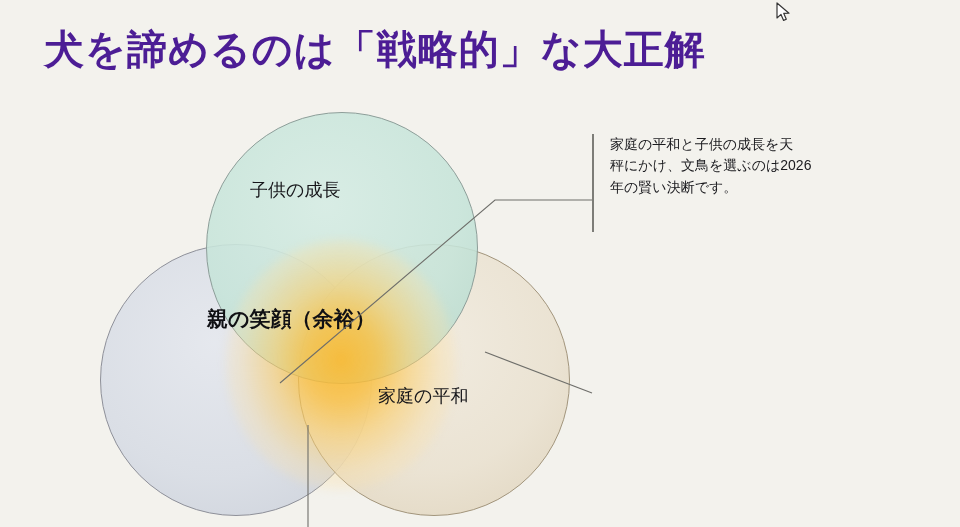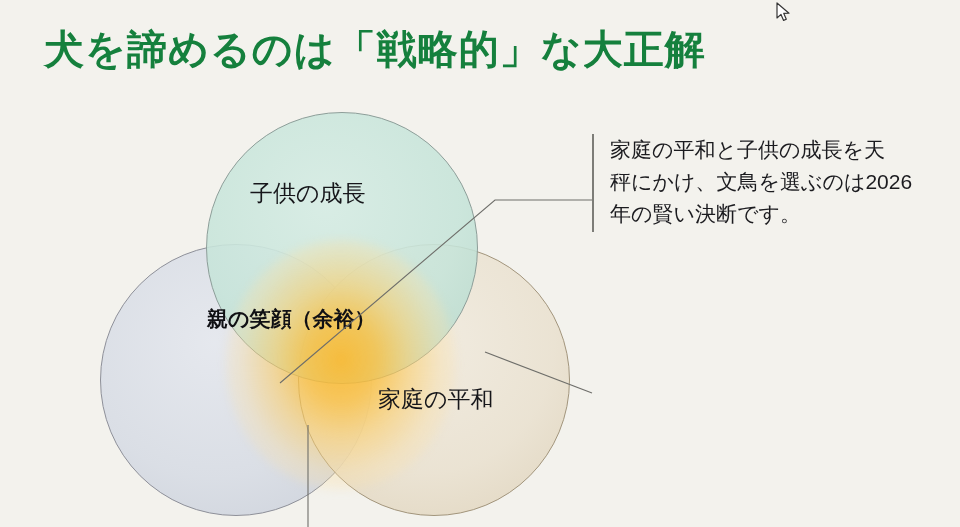--- a/index.html
+++ b/index.html
@@ -23,21 +23,21 @@
   }
 
   
   #title {
     position: absolute;
     left: 44px;
     top: 26px;
     width: 820px;
     font-size: 40px;
     font-weight: bold;
-    color: #15803d;
+    color: #4c1d95;
     letter-spacing: 1px;
     line-height: 1.18;
     white-space: nowrap;
   }
 
   
   #venn {
     position: absolute;
     left: 100px;
     top: 112px;
@@ -88,21 +88,21 @@
                 rgba(252,221,155,0.32) 62%,
                 rgba(253,235,200,0.12) 80%,
                 rgba(255,255,255,0) 100%);
     filter: blur(5px);
     pointer-events: none;
   }
 
   .venn-label {
     position: absolute;
     color: #16161a;
-    font-size: 23px;
+    font-size: 18px;
     white-space: nowrap;
   }
   #label-top    { left: 150px; top: 66px; }
   #label-left   { left: 8px;   top: 272px; }
   #label-right  { left: 278px; top: 272px; }
   #label-center {
     left: 107px; top: 193px;
     font-size: 21px;
     font-weight: bold;
     color: #101014;
@@ -121,21 +121,21 @@
     display: flex;
     align-items: stretch;
   }
   .callout-bar {
     width: 2px;
     background: #7d7d78;
     flex: 0 0 auto;
     margin-right: 16px;
   }
   .callout-text {
-    font-size: 21px;
+    font-size: 14px;
     line-height: 1.52;
     color: #1b1b1f;
     white-space: pre-line;
     max-width: 330px;
   }
   #callout-1 { left: 592px; top: 134px; height: 98px; }
   #callout-2 { left: 592px; top: 288px; height: 196px; }
 
   
   #watermark {

